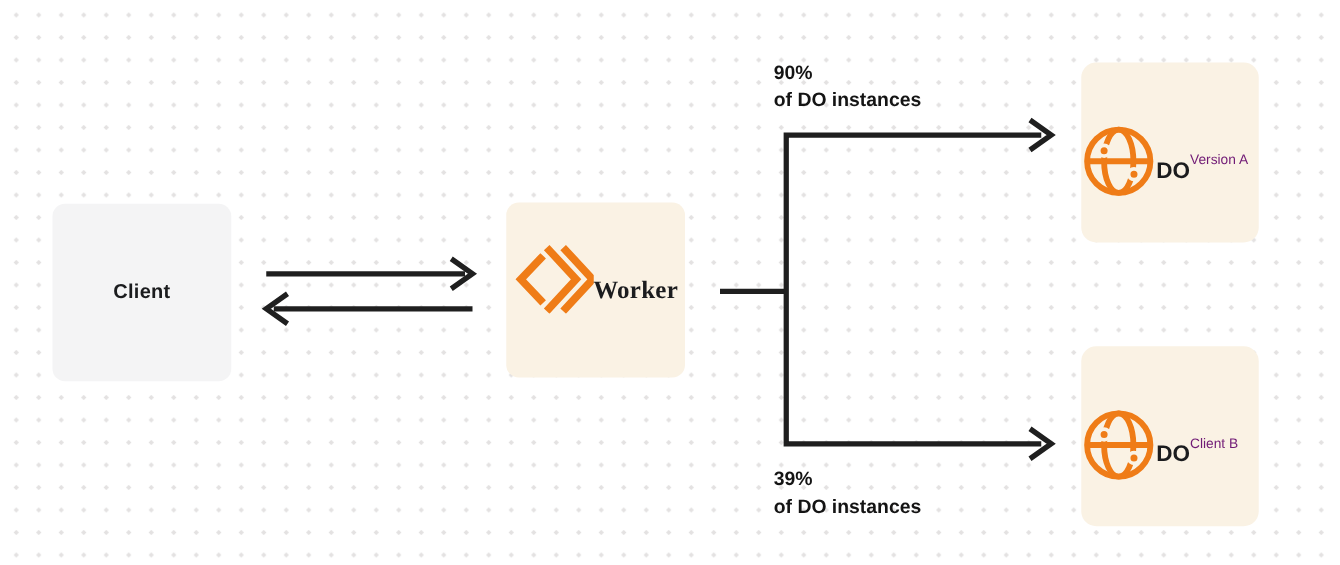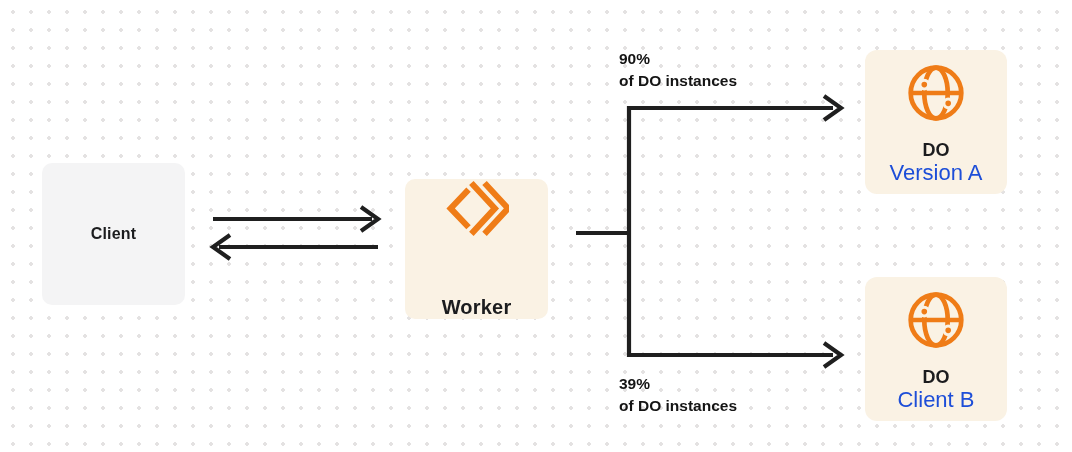--- a/index.html
+++ b/index.html
@@ -19,45 +19,46 @@
   .edges-layer {
     position: absolute;
     left: 0; top: 0;
     width: 1072px; height: 452px;
     pointer-events: none;
   }
 
   .node {
     position: absolute;
     display: flex;
-    flex-direction: column;
+    flex-direction: row;
     align-items: center;
     box-sizing: border-box;
   }
 
   .node-client {
     left: 42px; top: 163px;
     width: 143px; height: 142px;
     background: #f4f4f5;
     border-radius: 10px;
     justify-content: center;
   }
   .node-client .node-label {
     font-size: 16px;
     font-weight: bold;
     color: #1b1c1e;
     letter-spacing: 0.2px;
   }
 
   .node-worker {
-    left: 405px; top: 179px;
+    left: 405px; top: 162px;
     width: 143px; height: 140px;
     background: #faf2e4;
     border-radius: 10px;
-    justify-content: space-between;
+    justify-content: center;
+    font-family: Liberation Serif, serif;
   }
   .node-worker .icon-wrap { margin-bottom: 20px; line-height: 0; }
   .node-worker .node-label {
     font-size: 20px;
     font-weight: bold;
     color: #1b1c1e;
     letter-spacing: 0.2px;
   }
 
   .node-do {
@@ -70,23 +71,23 @@
   .node-do-b { left: 865px; top: 277px; }
   .node-do .icon-wrap { line-height: 0; }
   .node-do .node-title {
     margin-top: 16px;
     font-size: 18px;
     font-weight: bold;
     color: #1b1c1e;
     line-height: 23px;
   }
   .node-do .node-subtitle {
-    font-size: 22px;
+    font-size: 11px;
     font-weight: normal;
-    color: #1d4ed8;
+    color: #701a75;
     line-height: 21px;
   }
 
   .edge-label {
     position: absolute;
     left: 619px;
     width: 200px;
     text-align: left;
     font-size: 15.5px;
     font-weight: bold;

